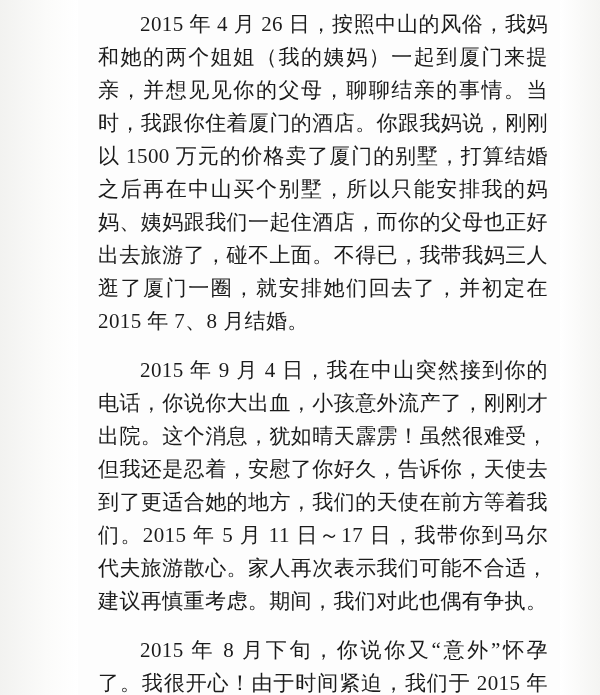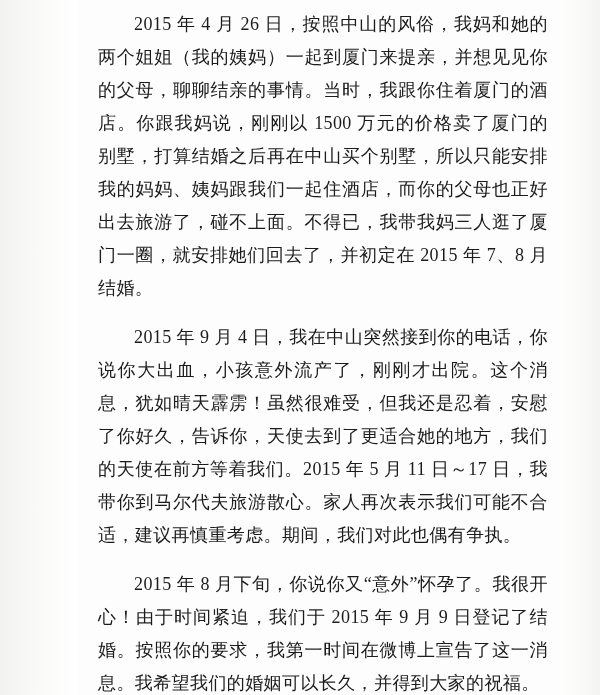--- a/index.html
+++ b/index.html
@@ -37,21 +37,21 @@
     width: 40px;
     background: linear-gradient(to left, #f4f4f2 0%, #ffffff 100%);
     pointer-events: none;
   }
   .doc-body {
     position: relative;
     z-index: 2;
   }
   p.para {
     margin: 0 0 16px 0;
-    font-size: 18px;
+    font-size: 21px;
     line-height: 33px;
     color: #1b1b1b;
     text-align: justify;
     text-justify: inter-character;
     text-indent: 2em;
     letter-spacing: 0.4px;
     font-weight: 500;
   }
   p.para:last-child {
     margin-bottom: 0;

